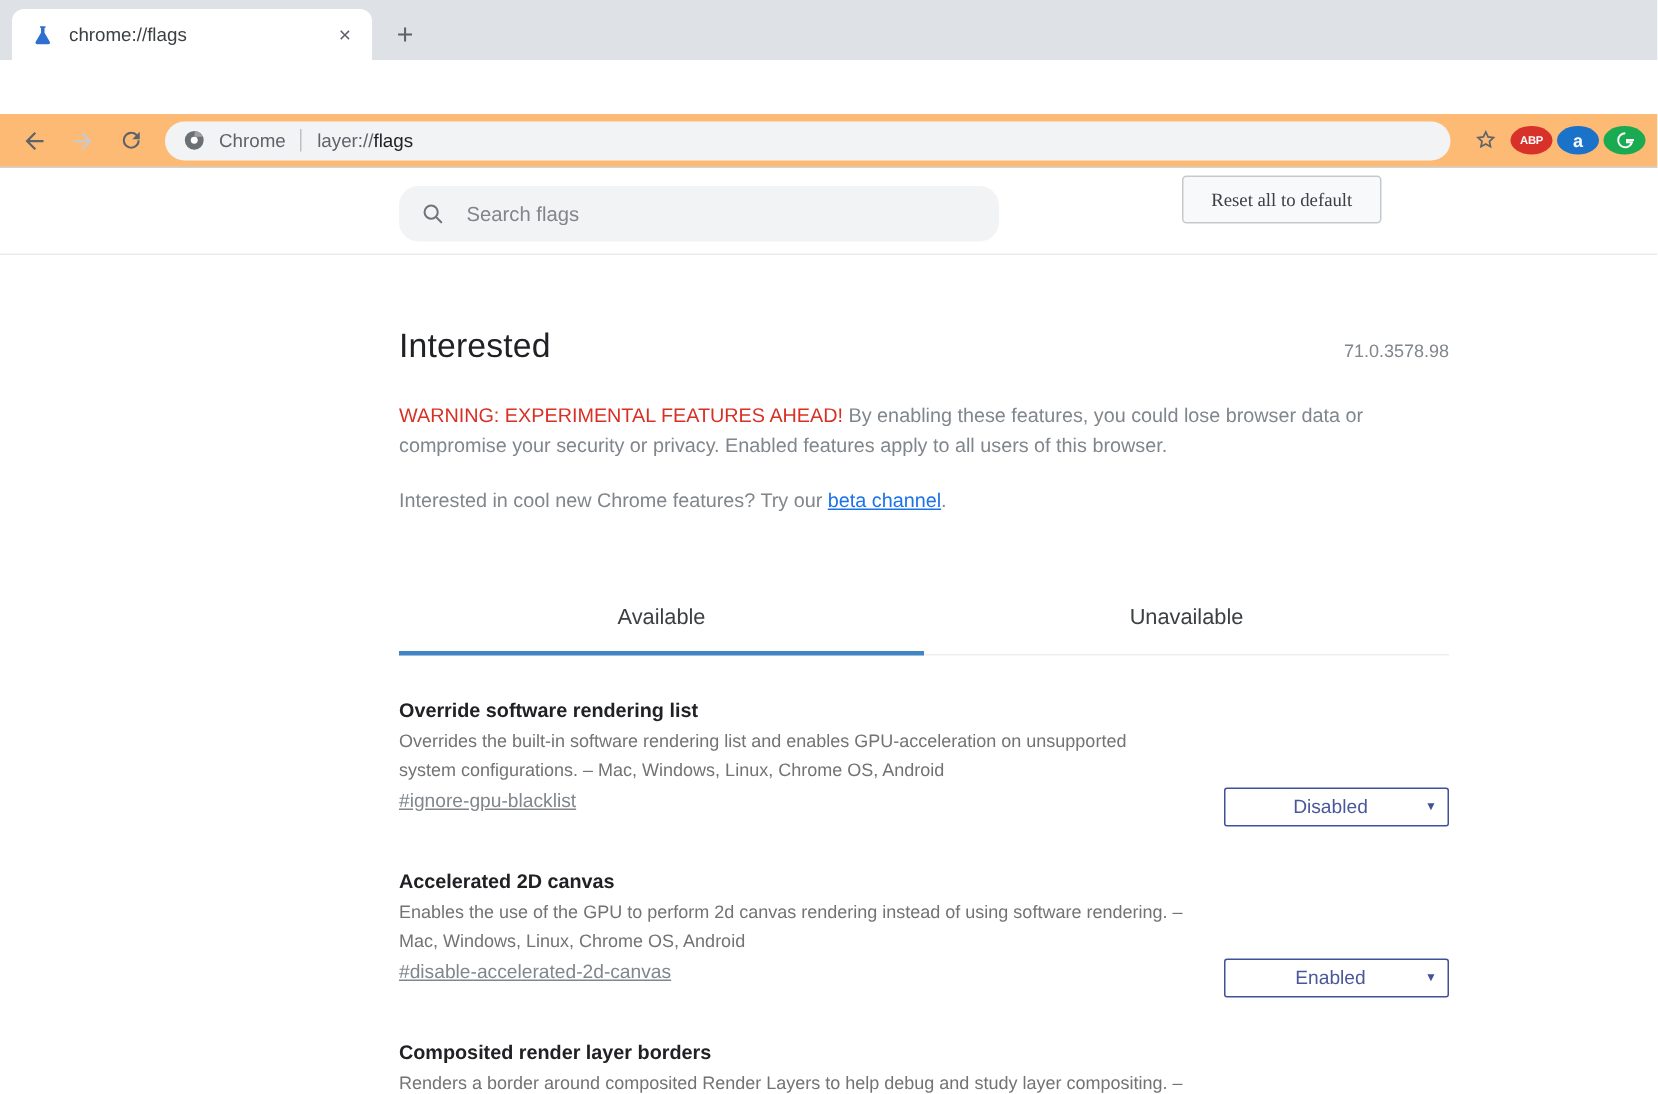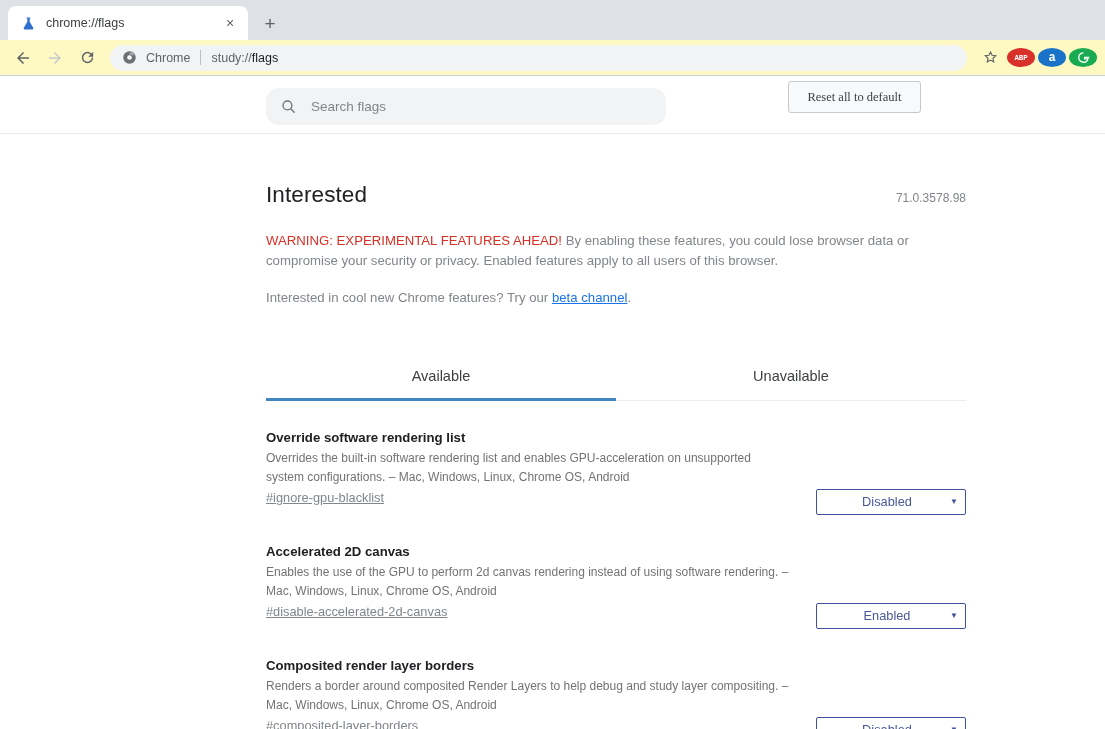--- a/index.html
+++ b/index.html
@@ -52,25 +52,26 @@
   .newtab {
     width: 28px; height: 28px;
     margin: 0 0 3px 8px;
     display: flex; align-items: center; justify-content: center;
     color: #5f6368;
     font-size: 19px; font-weight: 300; line-height: 1;
   }
 
   .toolbar {
     height: 36px;
-    background: #fef9c3;
+    background: #fdba74;
     display: flex; align-items: center;
     padding: 0 8px;
     flex: 0 0 36px;
     border-bottom: 1px solid #cfd2d4;
+    margin-top: 36px;
   }
   .navbtn {
     width: 30px; height: 30px; flex: 0 0 30px;
     display: flex; align-items: center; justify-content: center;
     margin-right: 2px;
   }
   .omnibox {
     flex: 1 1 auto;
     height: 26px;
     background: #f1f3f4;
@@ -92,21 +93,21 @@
   .toolbar-icons { display: flex; align-items: center; flex: 0 0 auto; }
   .ticon {
     width: 28px; height: 28px;
     display: flex; align-items: center; justify-content: center;
     margin-left: 3px;
   }
   .ext-abp, .ext-a, .ext-g {
     width: 36px; height: 19px; border-radius: 50%;
     display: flex; align-items: center; justify-content: center;
     font-size: 8px; font-weight: bold; color: #fff;
-    font-family: Liberation Mono, monospace;
+    font-family: Liberation Sans, sans-serif;
     text-align: center;
   }
   .ext-abp { background: #d8312a; font-size: 7.5px; letter-spacing: -0.2px; }
   .ext-a  { background: #1a73c8; font-size: 12px; font-weight: 700; }
   .ext-g  { background: #1aab52; }
 
   
   .page { flex: 1 1 auto; background: #ffffff; overflow: hidden; position: relative; }
 
   .flags-header {
@@ -290,21 +291,21 @@
     <div class="omnibox">
       <span class="omni-chrome-icon">
         <svg width="15" height="15" viewBox="0 0 24 24">
           <circle cx="12" cy="12" r="10" fill="#6b7075"></circle>
           <circle cx="12" cy="12" r="3.7" fill="#ffffff"></circle>
           <path d="M12 8.3h9.1a10 10 0 00-8.4-6.2L12 8.3z" fill="#9aa0a6"></path>
         </svg>
       </span>
       <span class="omni-label">Chrome</span>
       <span class="omni-sep"></span>
-      <span class="omni-url"><span>study://</span><b>flags</b></span>
+      <span class="omni-url"><span>layer://</span><b>flags</b></span>
     </div>
 
     <div class="toolbar-icons">
       <div class="ticon">
         <svg width="17" height="17" viewBox="0 0 24 24">
           <path d="M12 4.2l2.2 4.7 5.1.6-3.8 3.5 1 5.1-4.5-2.5-4.5 2.5 1-5.1L4.7 9.5l5.1-.6z" fill="none" stroke="#5f6368" stroke-width="1.6"></path>
         </svg>
       </div>
       <div class="ticon">
         <span class="ext-abp">ABP</span>

